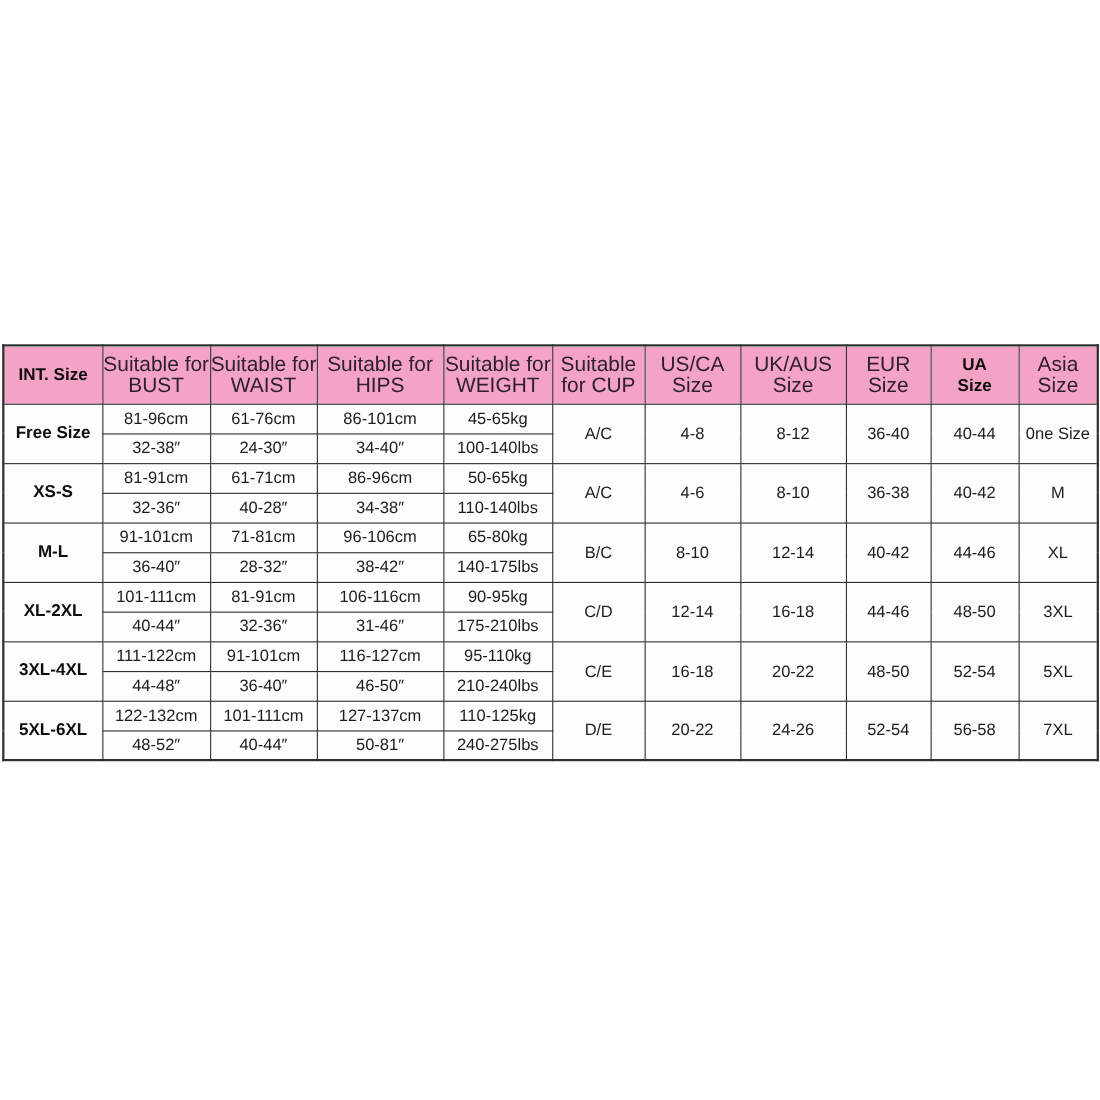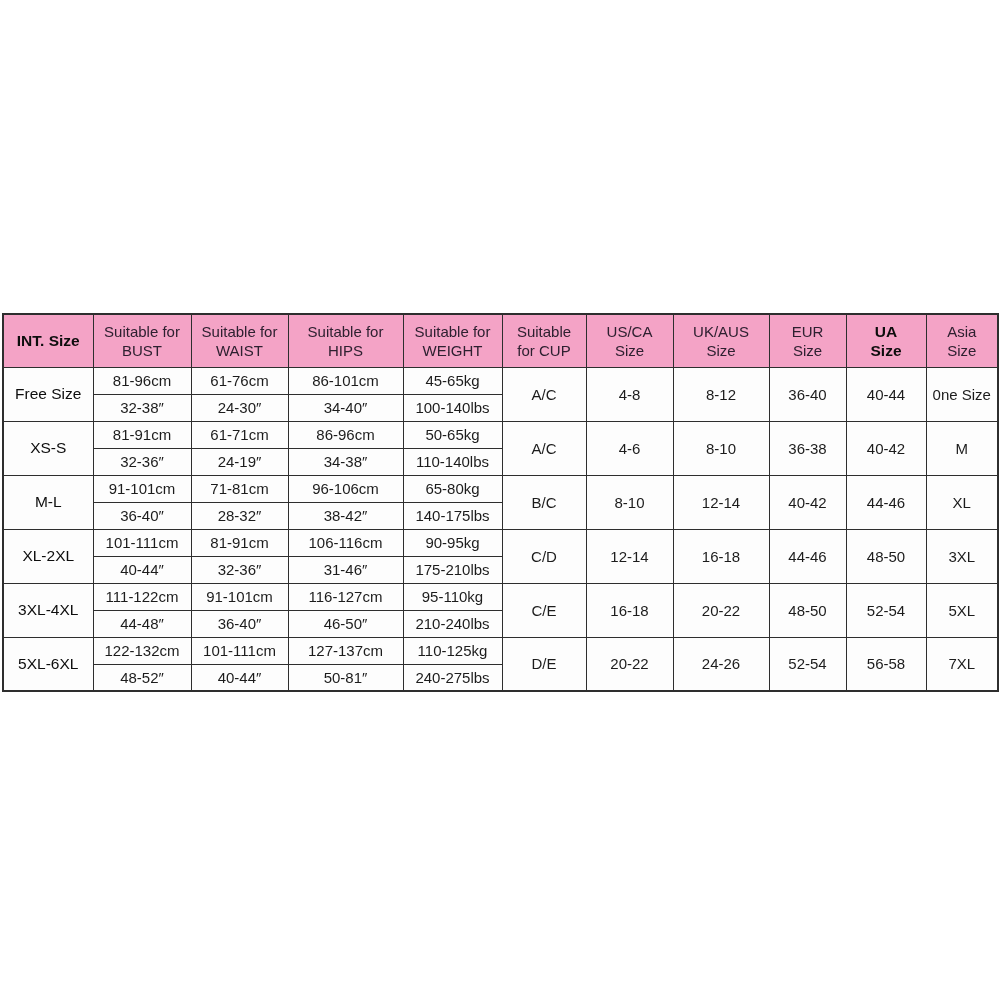--- a/index.html
+++ b/index.html
@@ -36,32 +36,32 @@
     vertical-align: middle;
     padding: 0;
     overflow: hidden;
     white-space: nowrap;
   }
   .size-chart thead tr { height: 53px; padding-left: 28px; }
   .size-chart th {
     background: var(--header-bg);
     color: var(--header-text);
     font-weight: normal;
-    font-size: 15px;
+    font-size: 19px;
     line-height: 19px;
   }
   .size-chart th.bold { font-weight: bold; color: #0d0d0d; font-size: 15.5px; }
   .size-chart tbody tr { height: 27px; }
   .size-chart td {
     color: var(--body-text);
     font-size: 15px;
     background: var(--cell-bg);
   }
   .size-chart td.sizecell {
-    font-weight: normal;
+    font-weight: bold;
     font-size: 15.5px;
     color: #0d0d0d;
   }
   .hline { display: block; }
 </style>
 </head>
 <body>
 
 <div class="stage">
   <table class="size-chart">
@@ -155,21 +155,21 @@
         <td>50-65kg</td>
         <td rowspan="2">A/C</td>
         <td rowspan="2">4-6</td>
         <td rowspan="2">8-10</td>
         <td rowspan="2">36-38</td>
         <td rowspan="2">40-42</td>
         <td rowspan="2">M</td>
       </tr>
       <tr>
         <td>32-36″</td>
-        <td>24-19″</td>
+        <td>40-28″</td>
         <td>34-38″</td>
         <td>110-140lbs</td>
       </tr>
 
       <tr>
         <td class="sizecell" rowspan="2">M-L</td>
         <td>91-101cm</td>
         <td>71-81cm</td>
         <td>96-106cm</td>
         <td>65-80kg</td>

